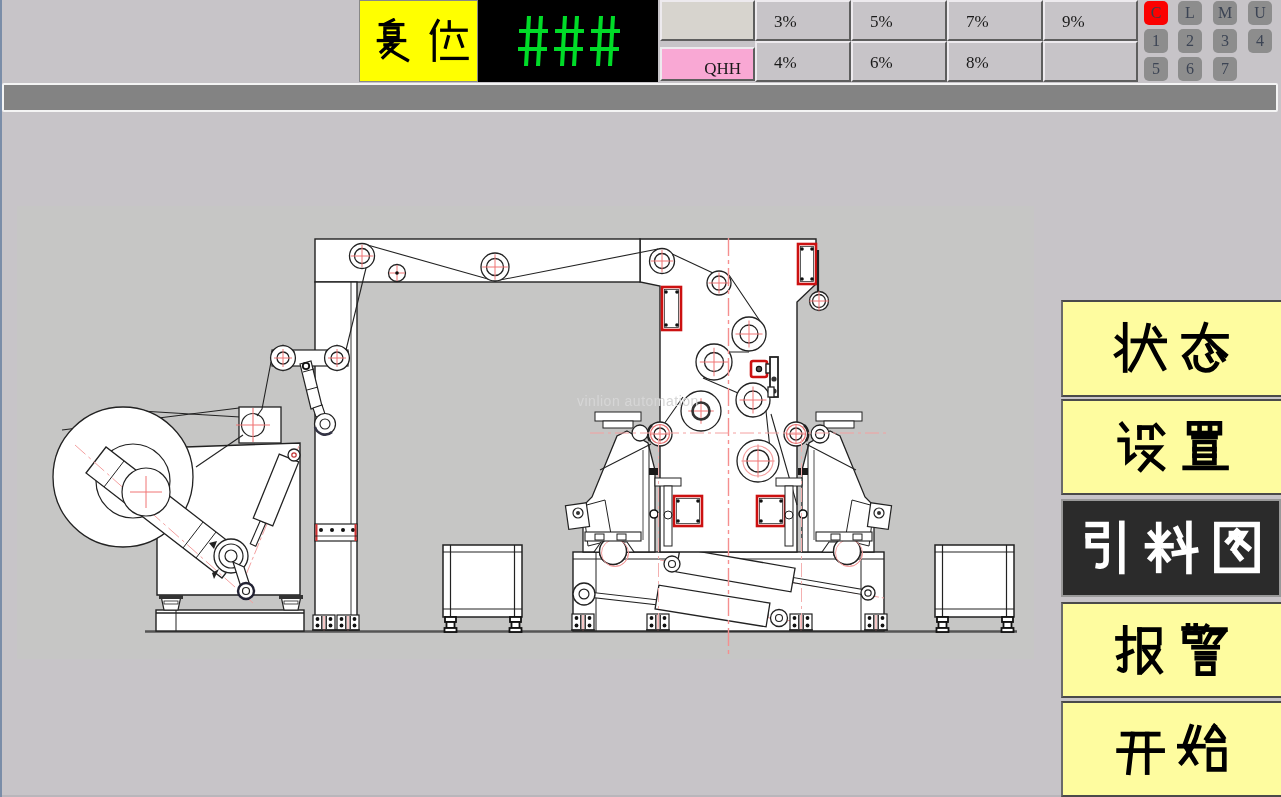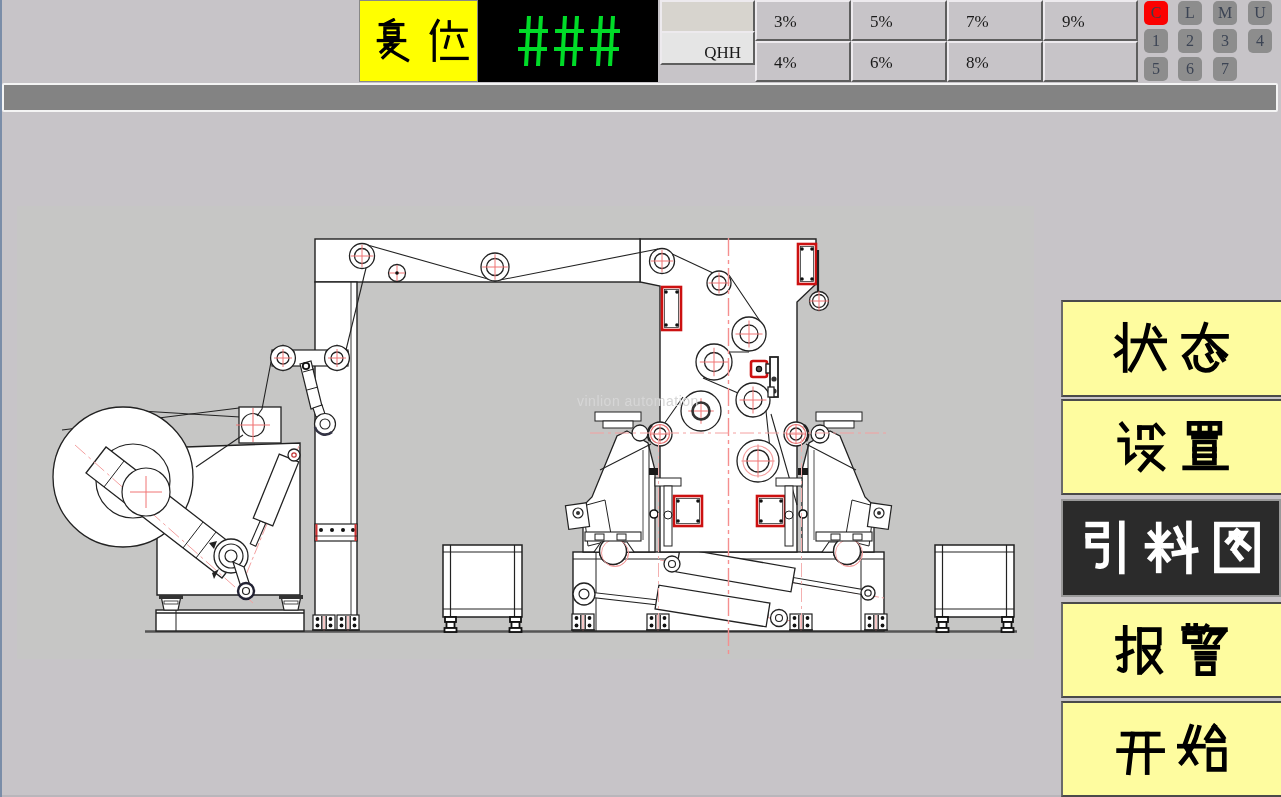--- a/index.html
+++ b/index.html
@@ -165,21 +165,21 @@
     </div>
 <div class="cell" style="left:851px;top:0px;width:96px;height:41px;background:#c7c4c8">
       <span style="position:absolute;left:17px;top:10px">5%</span>
     </div>
 <div class="cell" style="left:947px;top:0px;width:96px;height:41px;background:#c7c4c8">
       <span style="position:absolute;left:17px;top:10px">7%</span>
     </div>
 <div class="cell" style="left:1043px;top:0px;width:95px;height:41px;background:#c7c4c8">
       <span style="position:absolute;left:17px;top:10px">9%</span>
     </div>
-<div class="cell" style="left:660px;top:31px;width:95px;height:34px;background:#e5e5e5">
+<div class="cell" style="left:660px;top:47px;width:95px;height:34px;background:#f9a8d4">
       <span style="position:absolute;right:12px;top:10px">QHH</span>
     </div>
 <div class="cell" style="left:755px;top:41px;width:96px;height:41px;background:#c7c4c8">
       <span style="position:absolute;left:17px;top:10px">4%</span>
     </div>
 <div class="cell" style="left:851px;top:41px;width:96px;height:41px;background:#c7c4c8">
       <span style="position:absolute;left:17px;top:10px">6%</span>
     </div>
 <div class="cell" style="left:947px;top:41px;width:96px;height:41px;background:#c7c4c8">
       <span style="position:absolute;left:17px;top:10px">8%</span>

